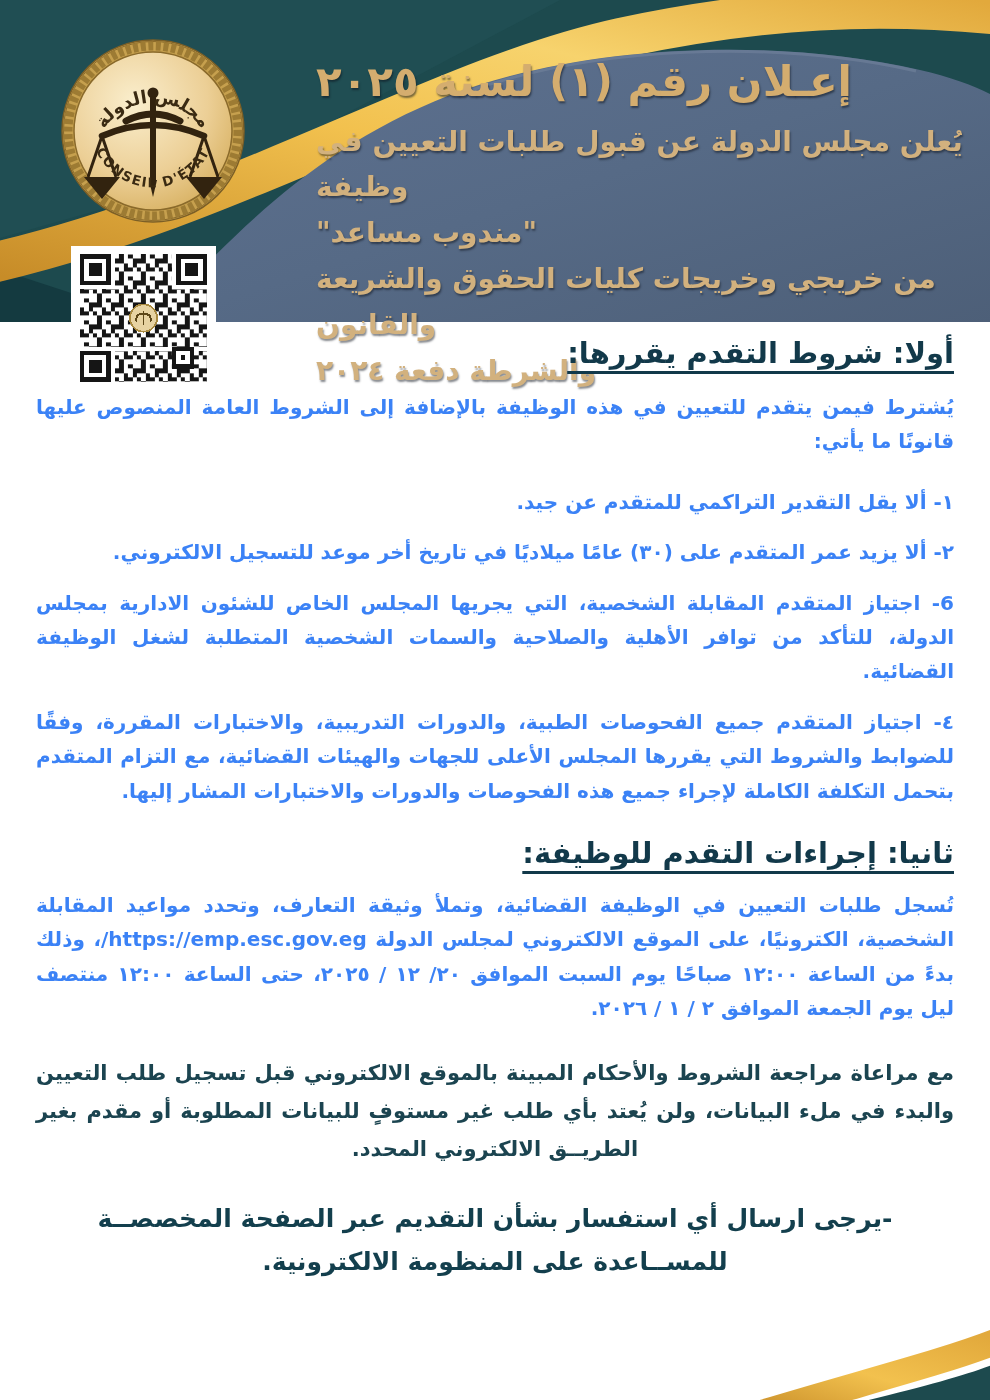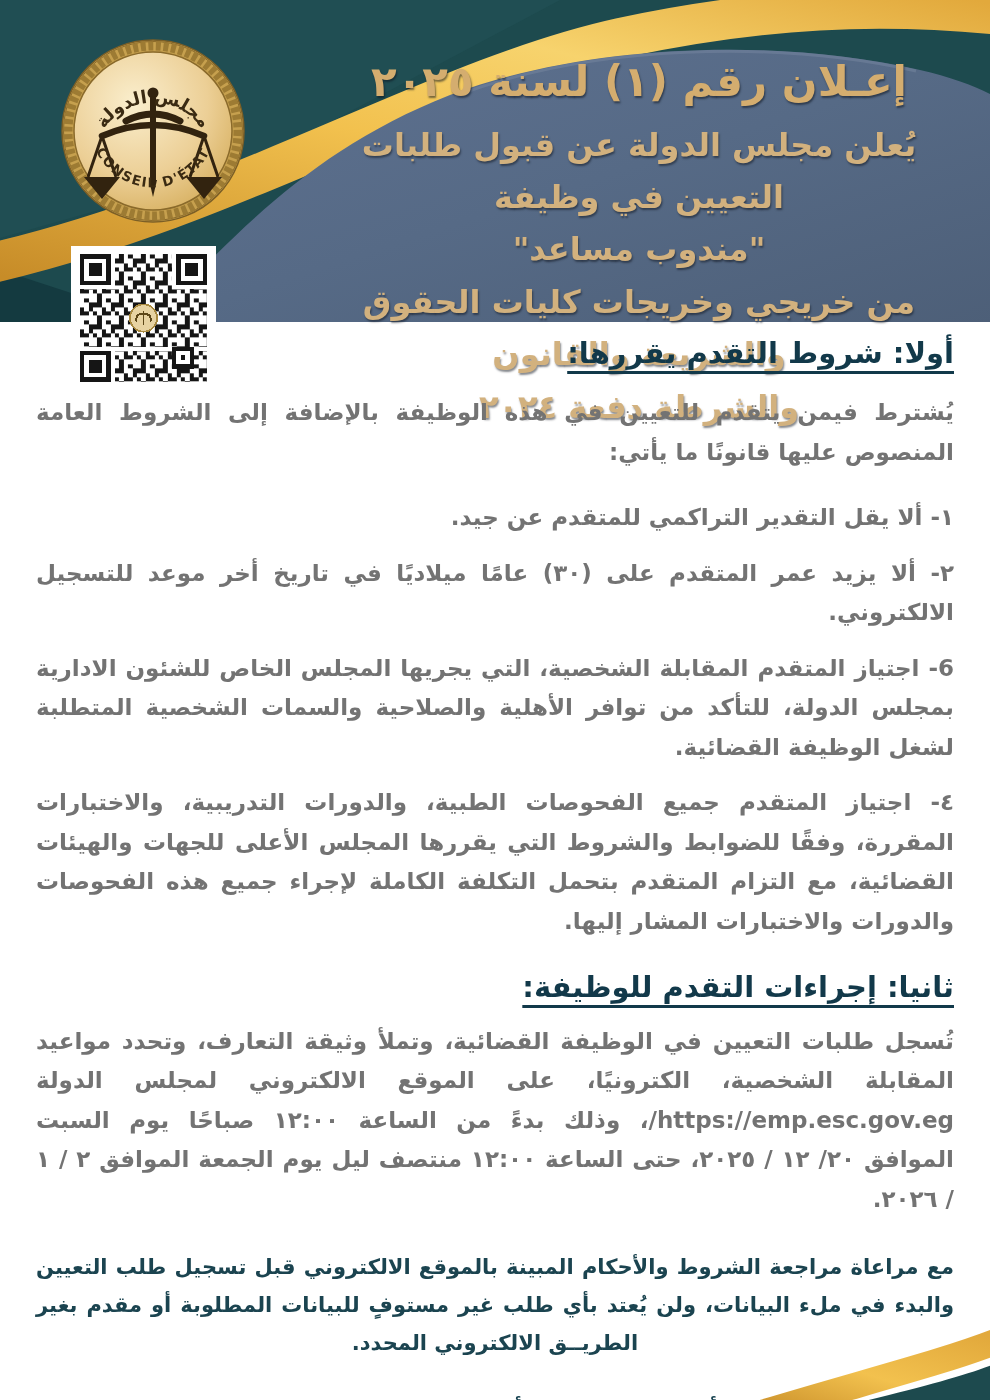--- a/index.html
+++ b/index.html
@@ -4,42 +4,42 @@
 <style>
   html,body{margin:0;padding:0;background:#ffffff;}
   .page{
     position:relative;width:990px;height:1400px;overflow:hidden;margin:0 auto;
     background:#ffffff;direction:rtl;font-family:"DejaVu Sans",sans-serif;
   }
   
   .header{position:absolute;top:0;left:0;width:990px;height:322px;}
   .header-bg{position:absolute;top:0;left:0;}
   .title-block{
-    position:absolute;top:56px;left:308px;right:20px;text-align:center;
+    position:absolute;top:56px;left:316px;right:20px;text-align:left;
   }
   .main-title{
     font-size:42px;font-weight:bold;color:#d4ad6f;line-height:1.25;
     text-shadow:1px 2px 2px rgba(15,22,32,.55);margin-bottom:10px;letter-spacing:.5px;
   }
   .subtitle-line{
-    font-size:32px;font-weight:bold;color:#d2b17e;line-height:1.64;
+    font-size:28px;font-weight:bold;color:#d2b17e;line-height:1.64;
     text-shadow:1px 2px 2px rgba(15,22,32,.5);
   }
   .qr{position:absolute;top:242px;left:71px;width:145px;height:152px;}
   .qr svg{display:block;width:100%;height:100%;}
   
   .content{position:absolute;top:328px;left:0;right:0;padding:0 36px;color:#1b4450;}
   .sec-heading{
     font-size:29px;font-weight:bold;color:#12394a;text-align:right;
     text-decoration:underline;text-decoration-thickness:2.5px;text-underline-offset:8px;
     margin:8px 0 18px 0;
   }
   .sec-heading.second{margin-top:28px;}
   .intro,.item,.body-par{
-    font-size:23px;font-weight:bold;line-height:1.72;text-align:justify;color:#737373;
+    font-size:20px;font-weight:bold;line-height:1.72;text-align:justify;color:#3b82f6;
   }
   .items{margin-top:26px;}
   .item{margin:16px 0;}
   .body-par{margin-top:4px;}
   .note{
     margin-top:30px;font-size:21px;font-weight:bold;line-height:1.8;
     text-align:justify;text-align-last:center;color:#1b4450;
   }
   .closing{
     margin-top:28px;font-size:25px;font-weight:bold;line-height:1.72;

